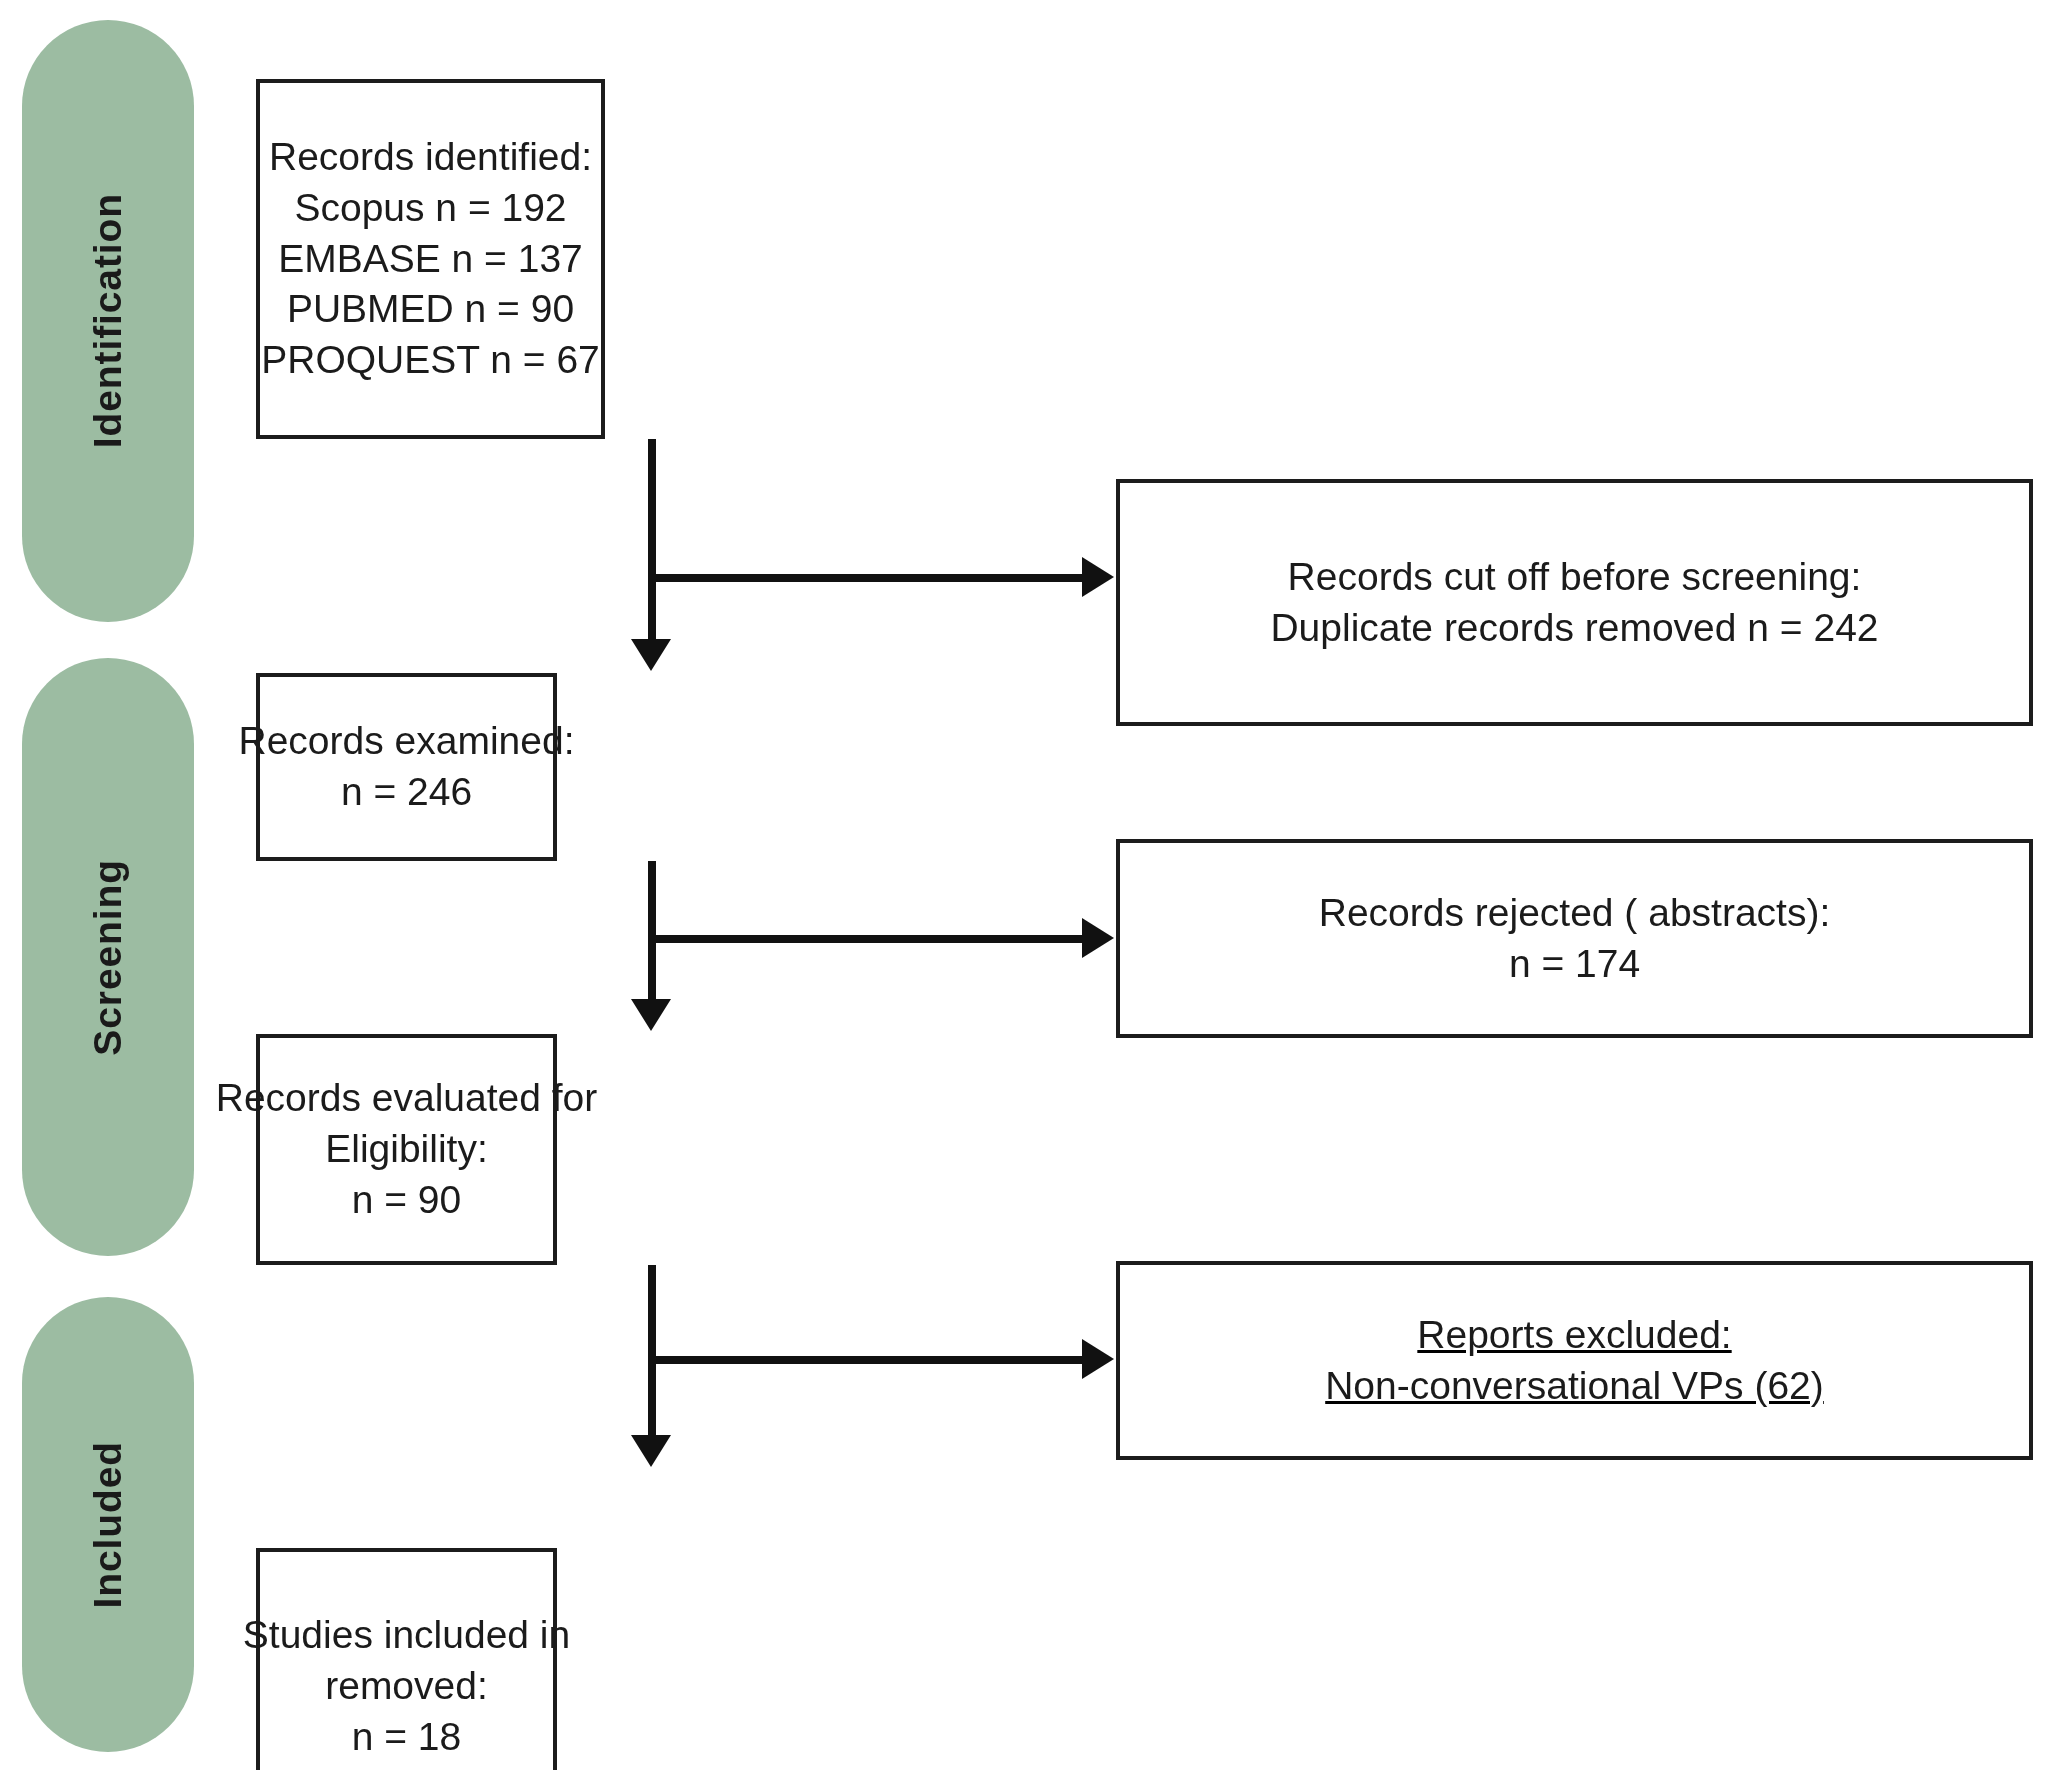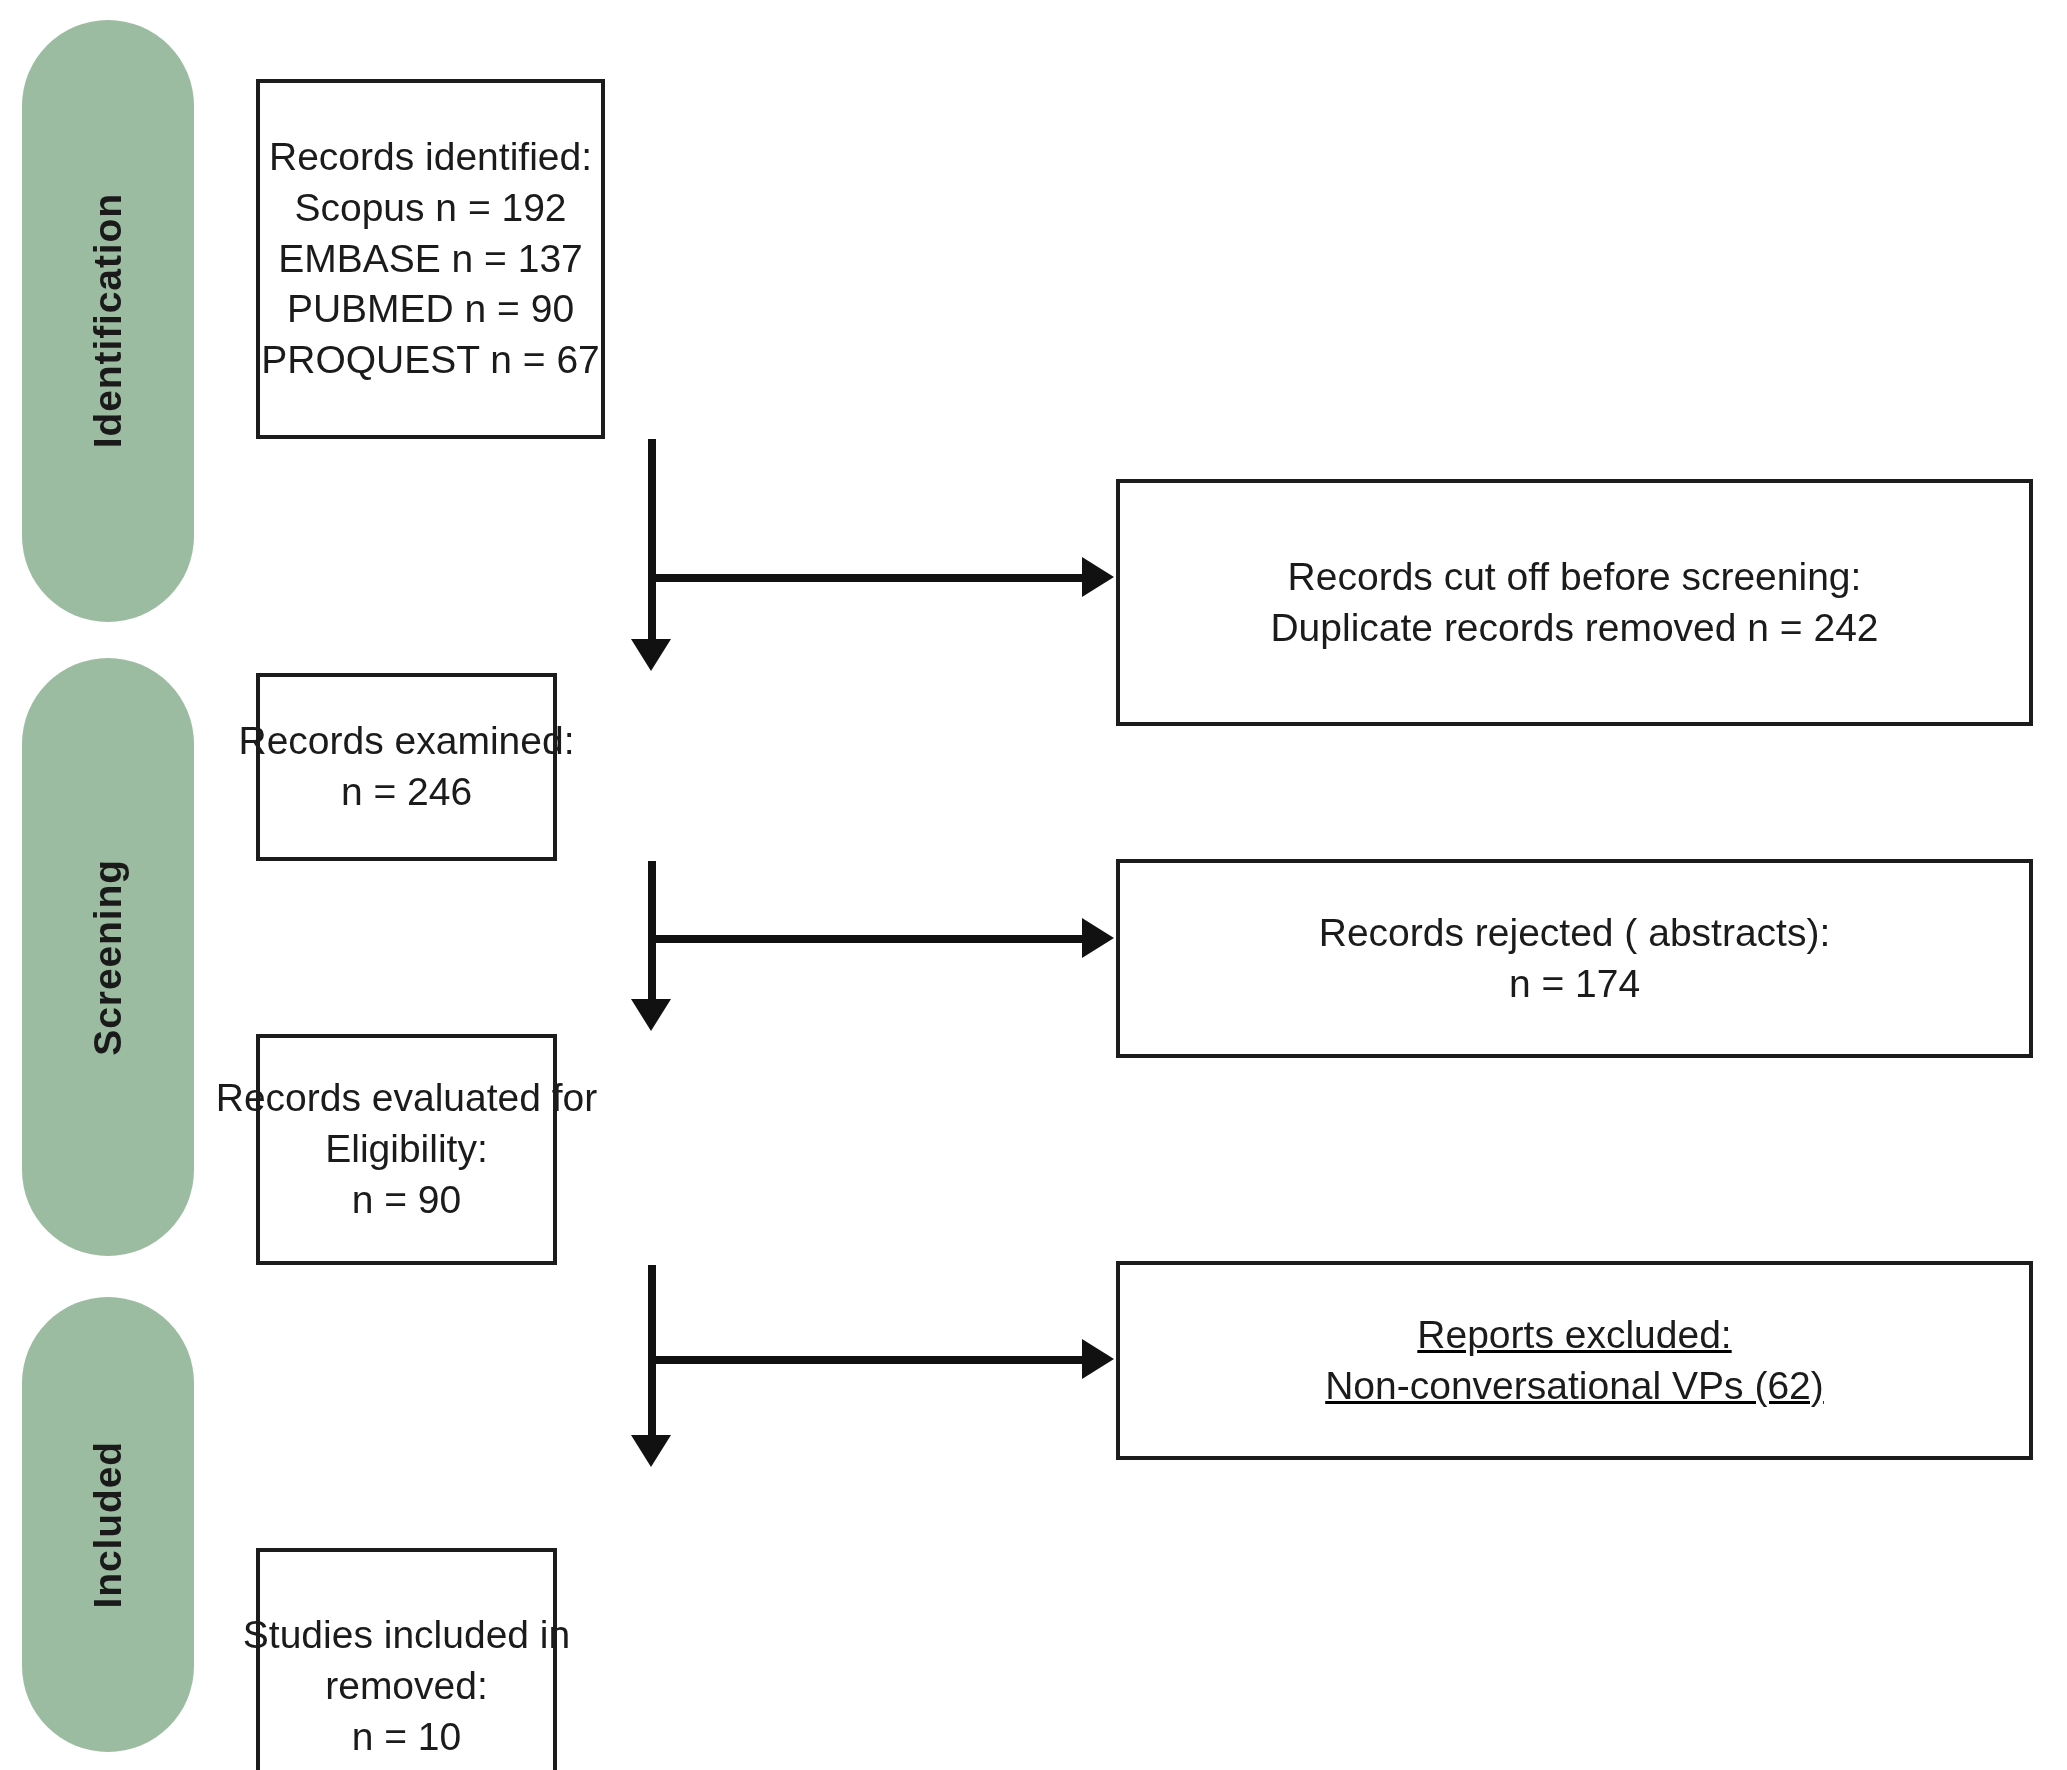--- a/index.html
+++ b/index.html
@@ -120,29 +120,29 @@
 
   <div class="flow-box" style="left:256px; top:1034px; width:301px; height:231px;">
     <div class="flow-line">Records evaluated for</div>
     <div class="flow-line">Eligibility:</div>
     <div class="flow-line">n = 90</div>
   </div>
 
   <div class="flow-box" style="left:256px; top:1548px; width:301px; height:277px;">
     <div class="flow-line">Studies included in</div>
     <div class="flow-line">removed:</div>
-    <div class="flow-line">n = 10</div>
+    <div class="flow-line">n = 18</div>
   </div>
 
   <div class="flow-box" style="left:1116px; top:479px; width:917px; height:247px;">
     <div class="flow-line">Records cut off before screening:</div>
     <div class="flow-line">Duplicate records removed n = 242</div>
   </div>
 
-  <div class="flow-box" style="left:1116px; top:859px; width:917px; height:199px;">
+  <div class="flow-box" style="left:1116px; top:839px; width:917px; height:199px;">
     <div class="flow-line">Records rejected ( abstracts):</div>
     <div class="flow-line">n = 174</div>
   </div>
 
   <div class="flow-box" style="left:1116px; top:1261px; width:917px; height:199px;text-decoration:underline;">
     <div class="flow-line">Reports excluded:</div>
     <div class="flow-line">Non-conversational VPs (62)</div>
   </div>
 
   <div class="conn-v" style="left:648px; top:439px; height:202px;"></div>

